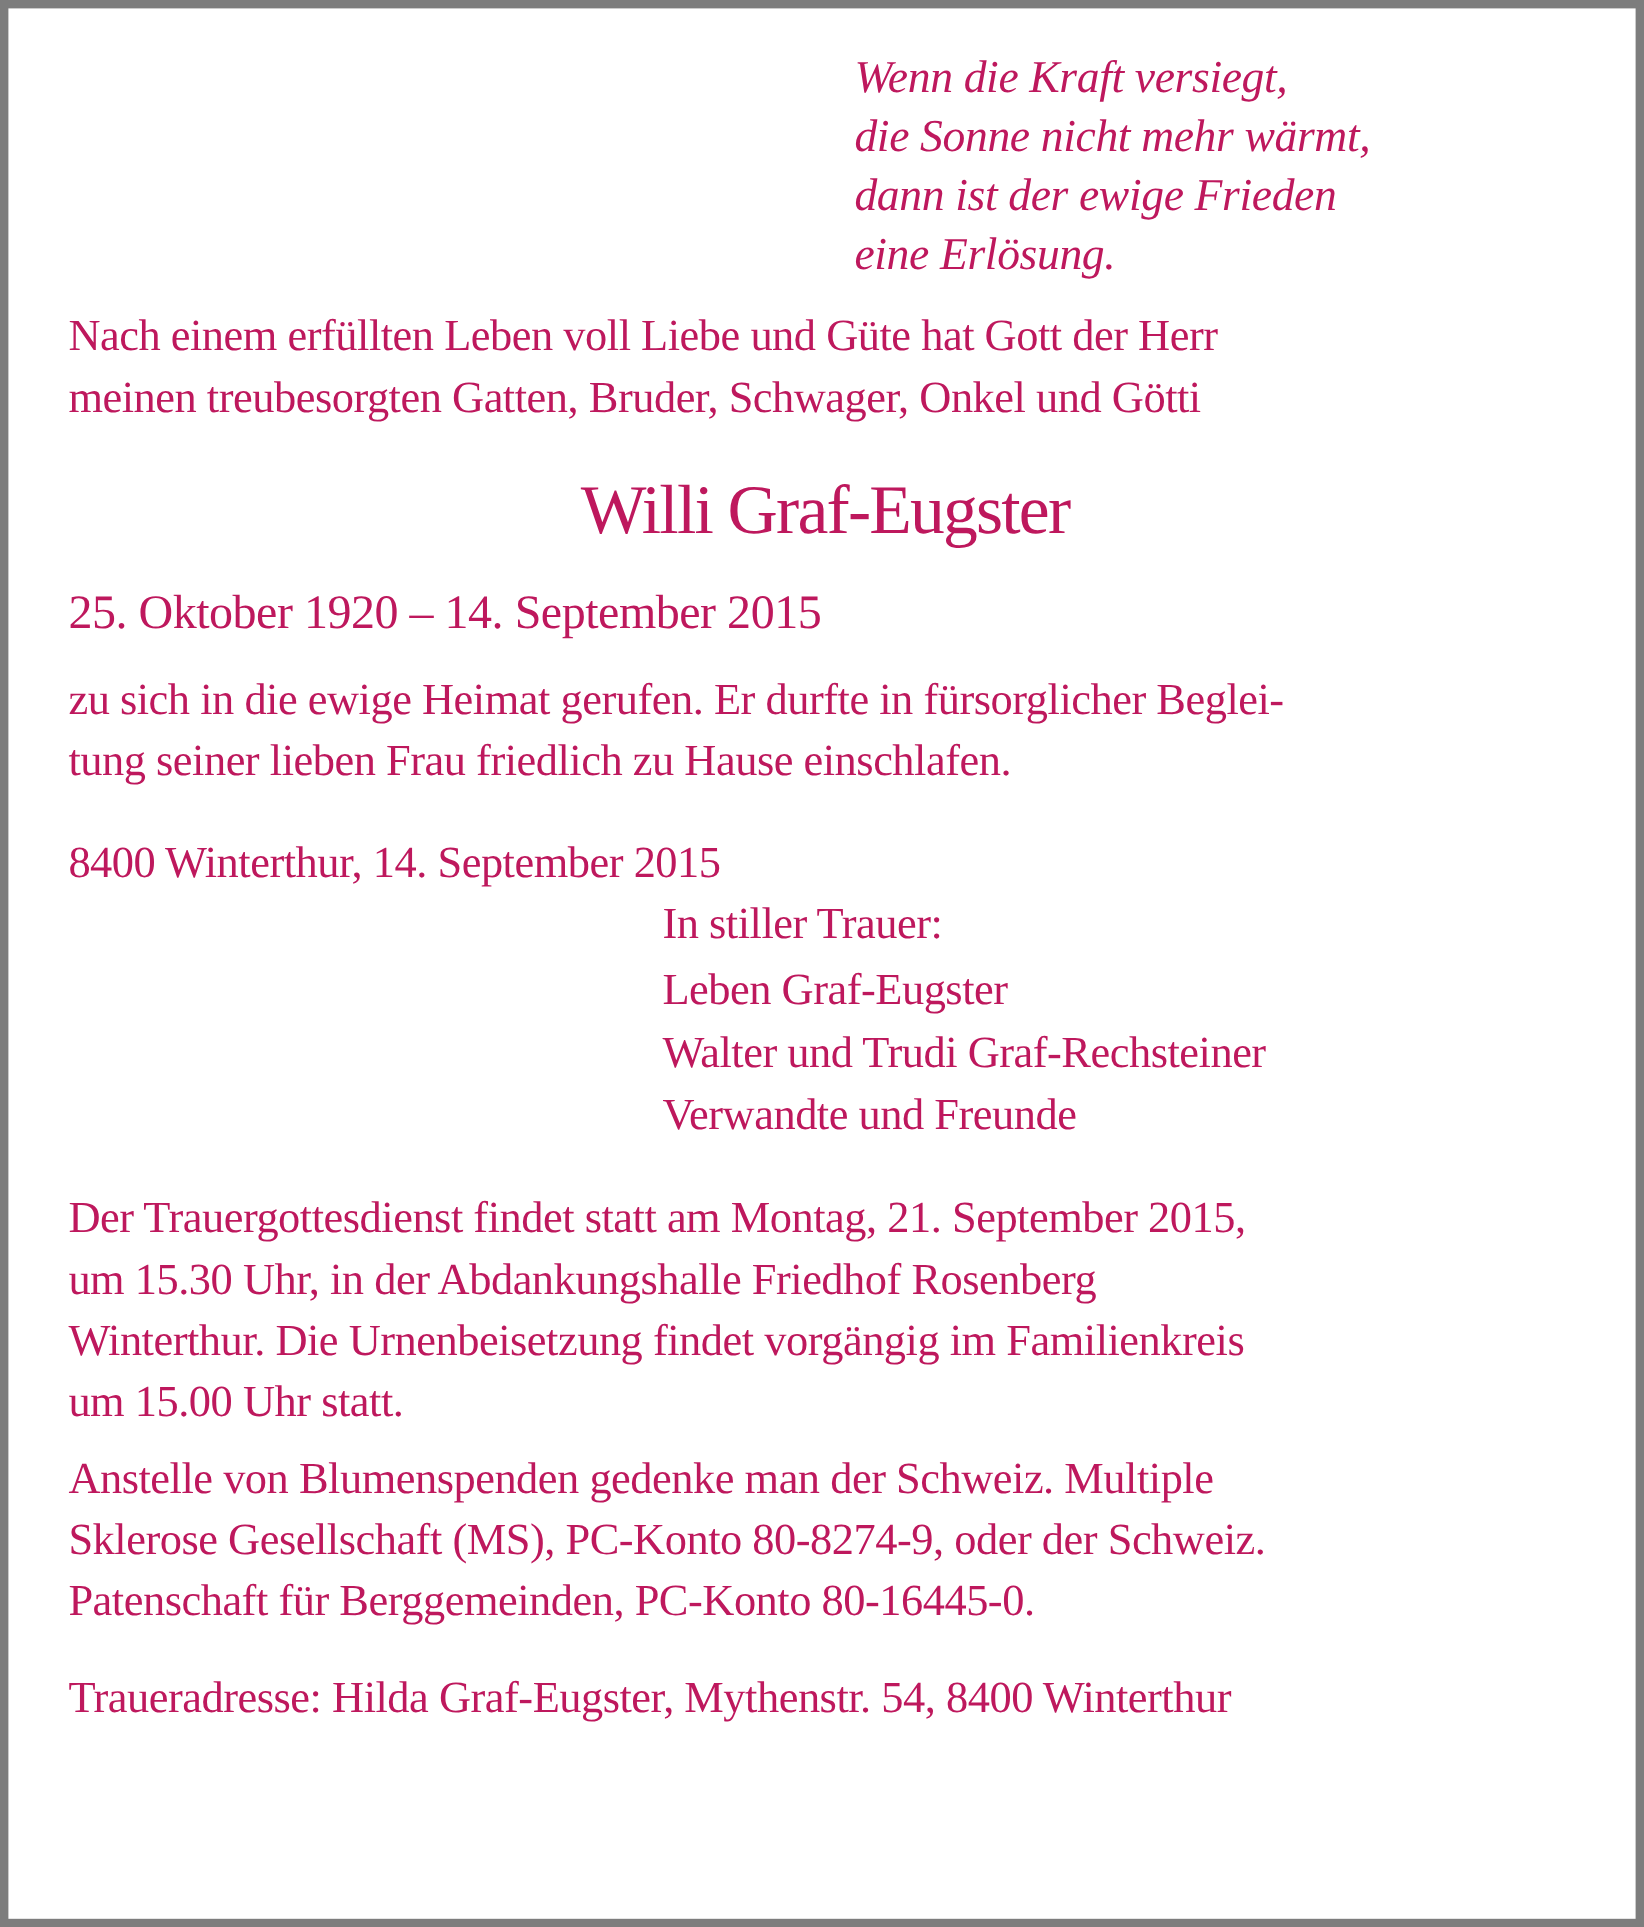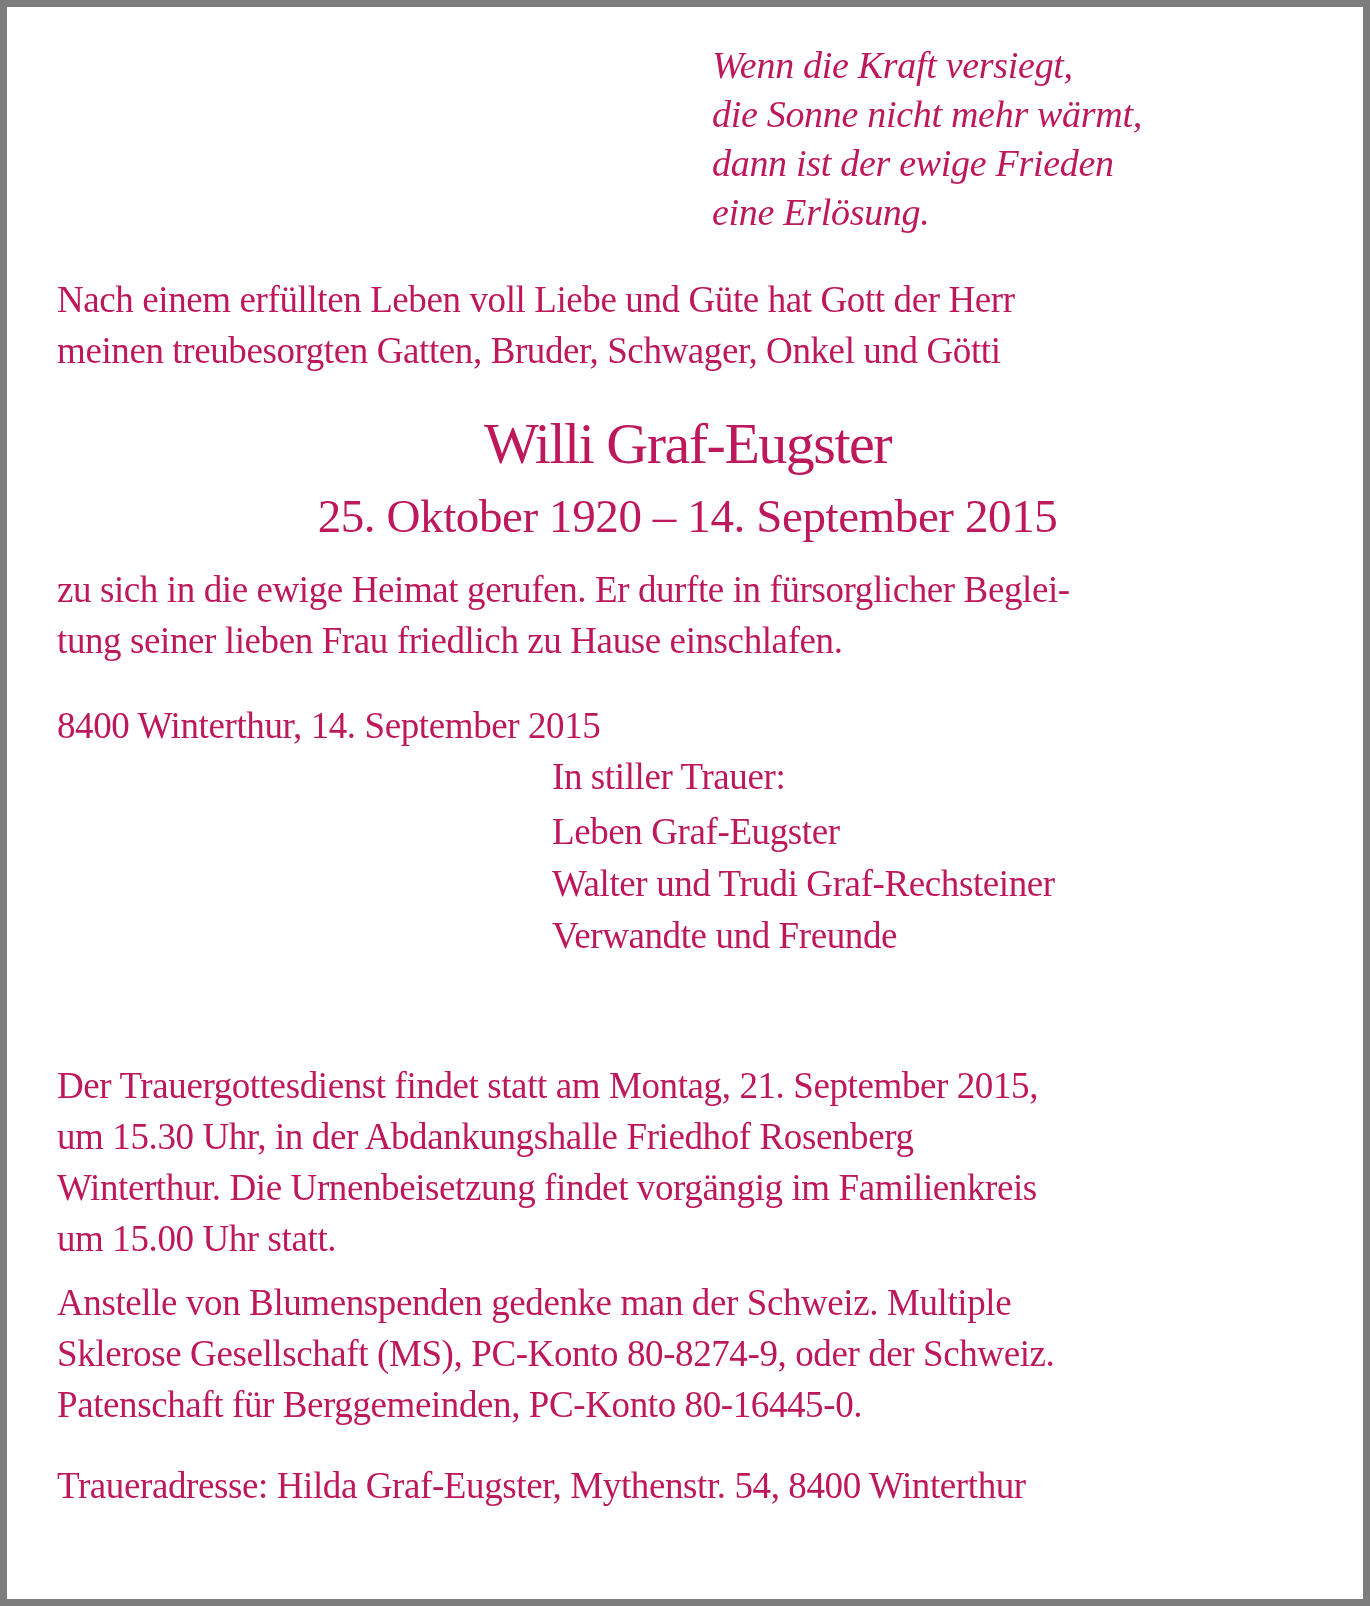--- a/index.html
+++ b/index.html
@@ -24,42 +24,41 @@
   }
   .lines { white-space: pre-line; }
 
   .epigraph {
     margin-left: 655px;
     font-style: italic;
     font-size: 38px;
     line-height: 49px;
     letter-spacing: -0.3px;
   }
-  .intro   { margin-top: 37px; }
+  .intro   { margin-top: 18px; }
   .name {
     margin: 30px 0 0 0;
     font-size: 58px;
     line-height: 76px;
     font-weight: 400;
     text-align: center;
     letter-spacing: -1.5px;
   }
   .dates {
-    margin-top: 8px;
-    font-size: 47px;
+    margin-top: 21px;
+    font-size: 40px;
     line-height: 52px;
-    text-align: center;
   }
   .passing  { margin-top: 22px; }
   .dateline { margin-top: 34px; }
   .mourning { margin-left: 495px; }
   .mourning-heading { }
   .mourners { margin-top: 4px; }
   .mourner  { line-height: 52px; }
-  .service  { margin-top: 98px; }
+  .service  { margin-top: 34px; }
   .donation { margin-top: 13px; }
   .address  { margin-top: 30px; }
 </style>
 </head>
 <body>
 
 <div class="page">
 
   <div class="epigraph lines">Wenn die Kraft versiegt,
 die Sonne nicht mehr wärmt,

